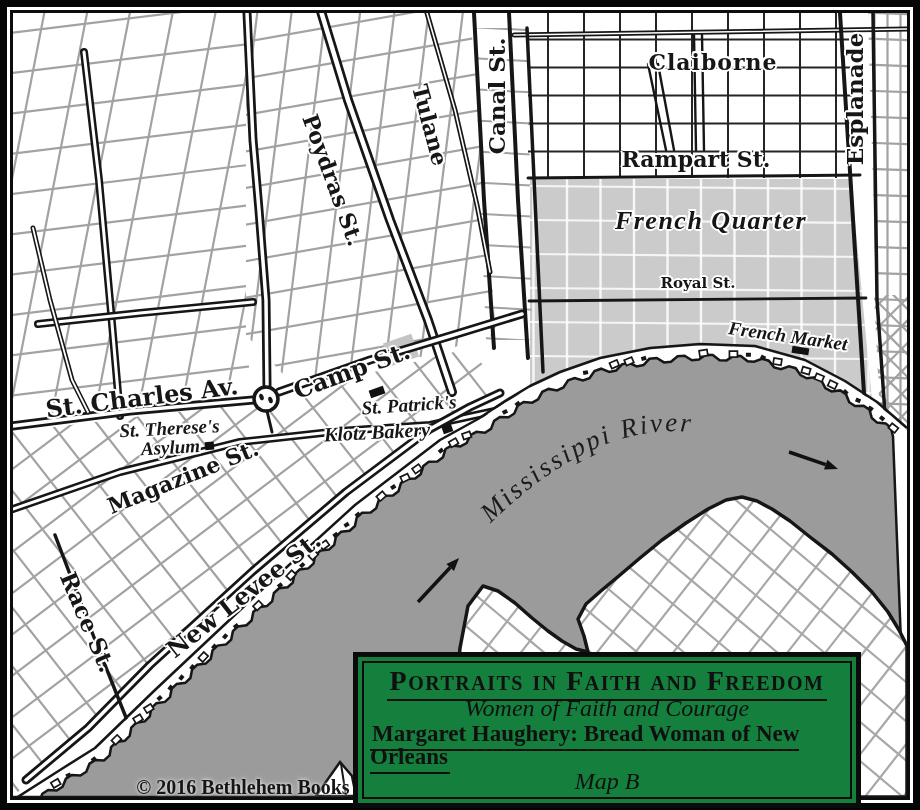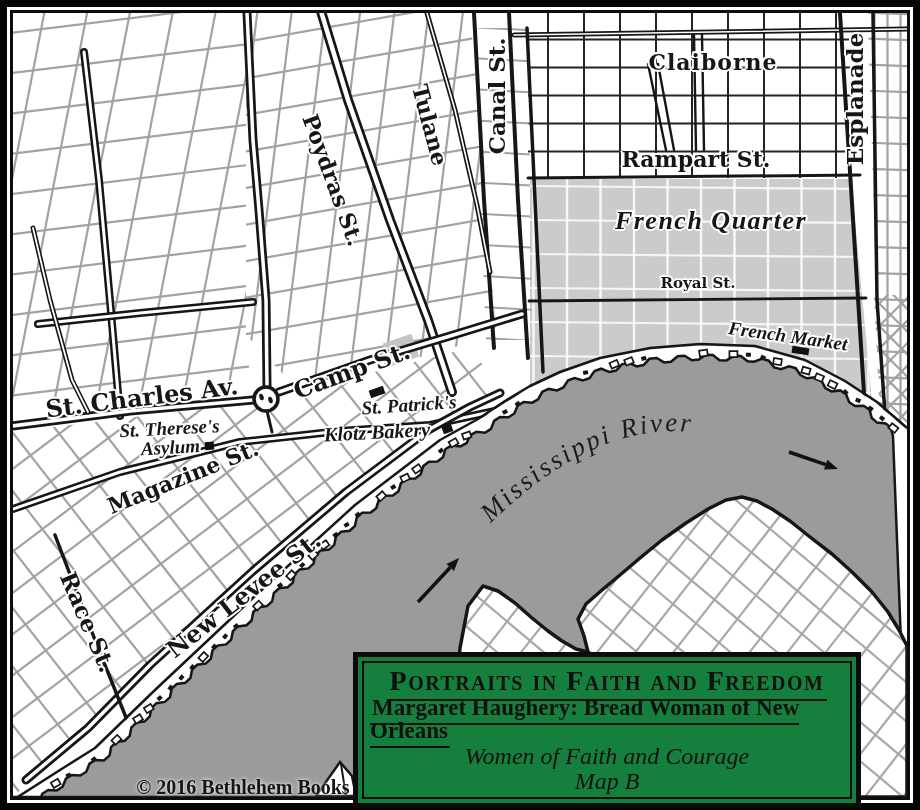--- a/index.html
+++ b/index.html
@@ -558,23 +558,23 @@
   <div class="lbl st halo" style="left:183px;top:477px;font-size:22px;--r:-22deg">Magazine St.</div>
   <div class="lbl st halo" style="left:88px;top:622px;font-size:23px;--r:67deg">Race St.</div>
   <div class="lbl st halo" style="left:244px;top:595px;font-size:24px;--r:-38deg">New Levee St.</div>
   <div class="lbl halo-soft" style="left:235px;top:787px;font-size:20px;font-weight:700;font-family:'Liberation Serif',serif">© 2016 Bethlehem Books</div>
 
   <div id="title-box">
     <div class="tb-inner">
       <div class="tb-line tb-series">
         <span>Portraits in Faith and Freedom</span>
       </div>
+      <div class="tb-line tb-sub">Women of Faith and Courage</div>
       <div class="tb-line tb-book">
         <span>Margaret Haughery: Bread Woman of New Orleans</span>
       </div>
-      <div class="tb-line tb-sub">Women of Faith and Courage</div>
       <div class="tb-line tb-map">Map B</div>
     </div>
   </div>
 
   <div class="frame-inner"></div>
   <div class="frame-outer"></div>
 </div>
 
 </body></html>

